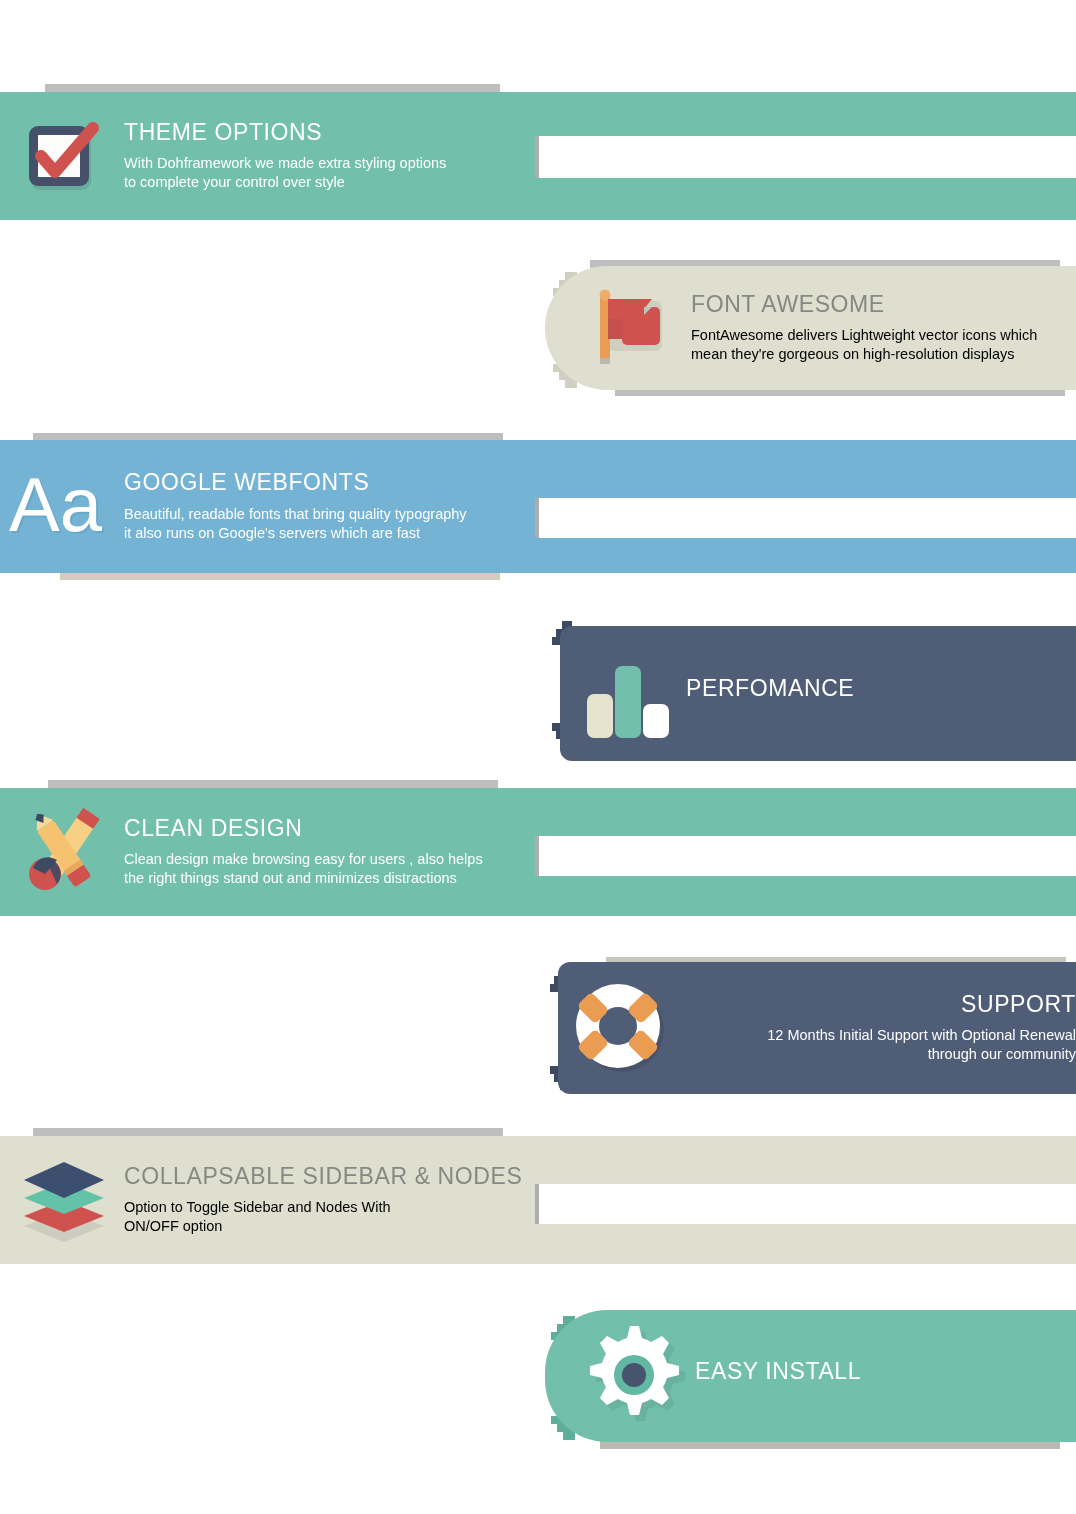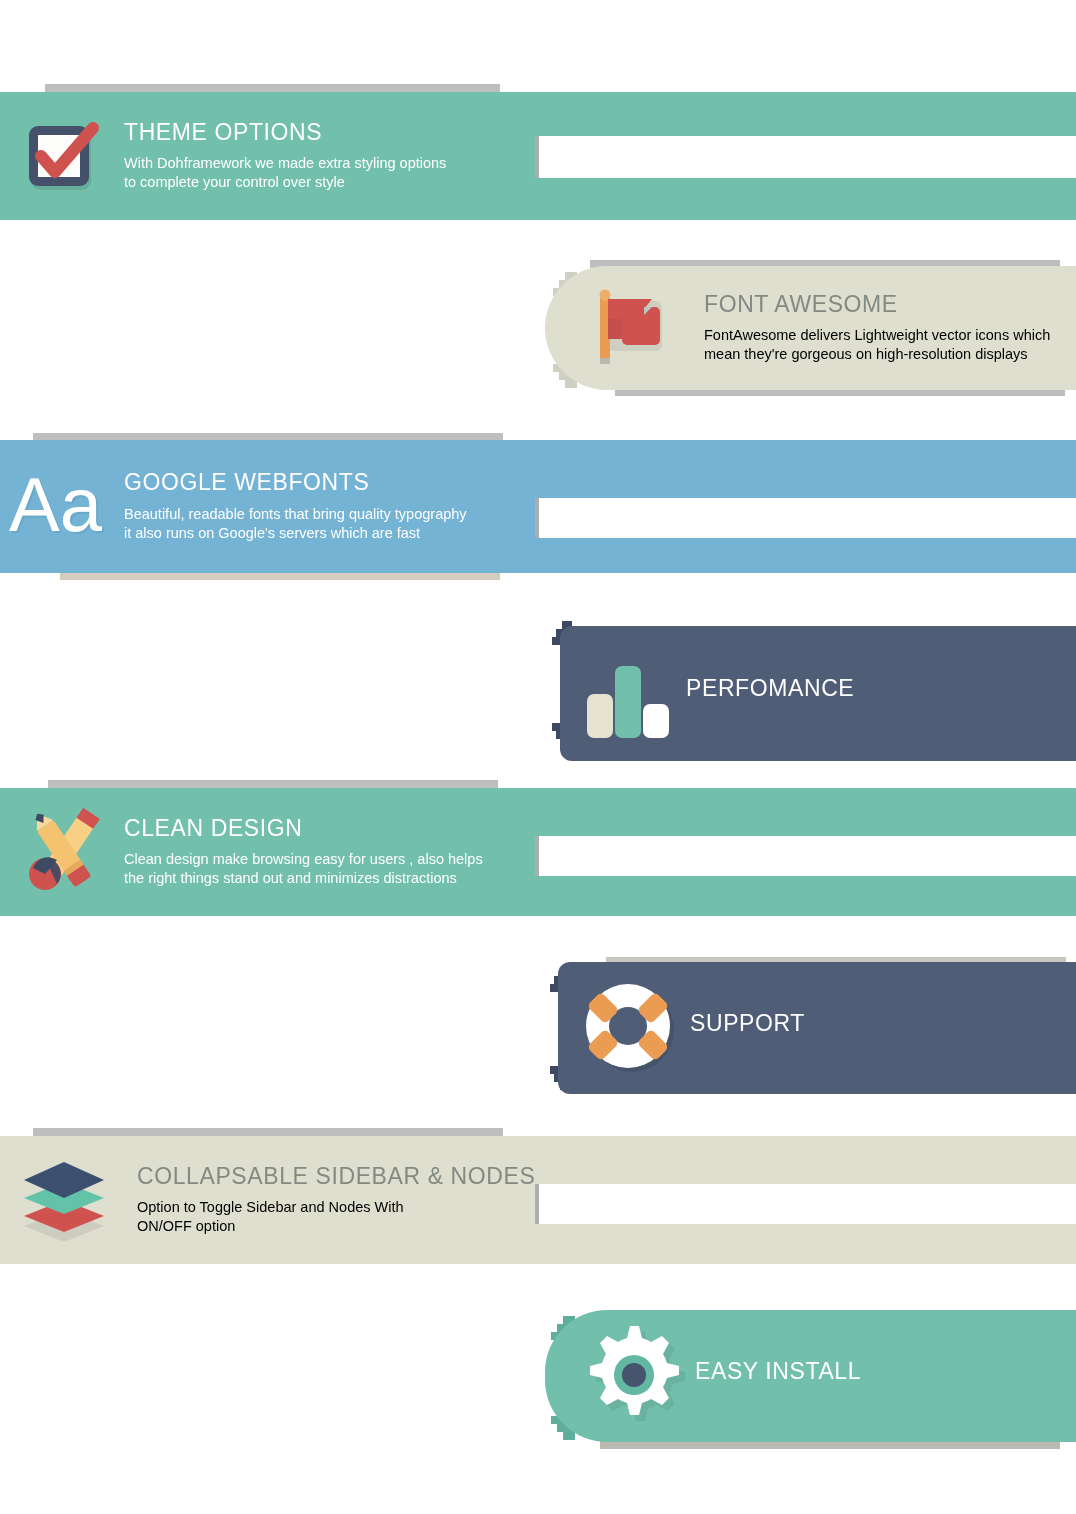--- a/index.html
+++ b/index.html
@@ -54,21 +54,21 @@
   .desc{
     font-size:14.5px;
     line-height:1.32;
     margin:0;
     white-space:pre-line;
   }
 
   
   .t-teal   .body{background:#72c0ac;}
   .t-teal   .title,.t-teal   .desc{color:#ffffff;}
-  .t-beige  .body{background:#dfdfd0;gap:13px;}
+  .t-beige  .body{background:#dfdfd0;}
   .t-beige  .title{color:#838a82;}
   .t-beige  .desc{color:#000000;}
   .t-blue   .body{background:#74b3d4;}
   .t-blue   .title,.t-blue   .desc{color:#ffffff;}
   .t-slate  .body{background:#4f5d77;}
   .t-slate  .title,.t-slate  .desc{color:#ffffff;}
 
   
   .occluder{
     position:absolute;
@@ -108,21 +108,21 @@
   #card-webfonts .icon-wrap{width:122px;}
   #card-clean    .body{padding-left:62px;}
   #card-clean    .icon-wrap{width:122px;}
   #card-sidebar  .body{padding-left:64px;}
   #card-sidebar  .icon-wrap{width:120px;}
 
   #card-font     .body{padding-left:28px;}
   #card-font     .icon-wrap{width:118px;}
   #card-perf     .body{padding-left:8px;}
   #card-perf     .icon-wrap{width:118px;}
-  #card-support  .body{padding-left:12px;}
+  #card-support  .body{padding-left:2px;text-align:right;}
   #card-support  .icon-wrap{width:120px;}
   #card-install  .body{padding-left:28px;}
   #card-install  .icon-wrap{width:122px;}
 
   
   #sb-theme    {left:105px; top:-8px;  width:455px;}
   #sb-webfonts {left:93px;  top:-7px;  width:470px;}
   #sb-webfonts-b{left:120px;bottom:-7px;width:440px;}
   #sb-clean    {left:108px; top:-8px;  width:450px;}
   #sb-sidebar  {left:93px;  top:-8px;  width:470px;}
@@ -294,20 +294,22 @@
           <g fill="#eb9c53">
             <rect x="8" y="18" width="26" height="20" rx="5" transform="rotate(45 21 28)"></rect>
             <rect x="58" y="18" width="26" height="20" rx="5" transform="rotate(-45 71 28)"></rect>
             <rect x="8" y="55" width="26" height="20" rx="5" transform="rotate(-45 21 65)"></rect>
             <rect x="58" y="55" width="26" height="20" rx="5" transform="rotate(45 71 65)"></rect>
           </g>
         </svg>
       </div>
       <div class="txt">
         <p class="title">SUPPORT</p>
+        <p class="desc">12 Months Initial Support with Optional Renewal
+through our community</p>
       </div>
     </div>
   </div>
 
   <div class="card t-beige" id="card-sidebar">
     <div class="shadowbar" id="sb-sidebar"></div>
     <div class="body">
       <div class="icon-wrap">
         <svg width="104" height="96" viewBox="0 0 104 96" aria-hidden="true">
           <path d="M52 58 L92 74 L52 90 L12 74 Z" fill="#000" opacity=".08"></path>

